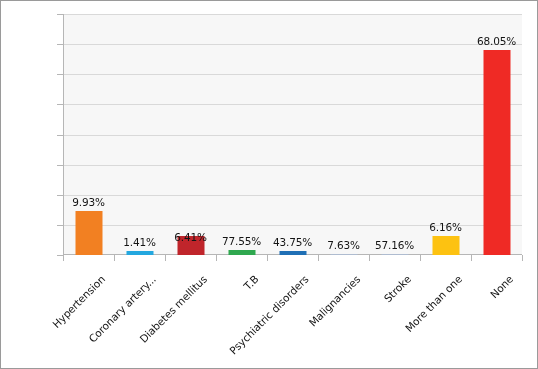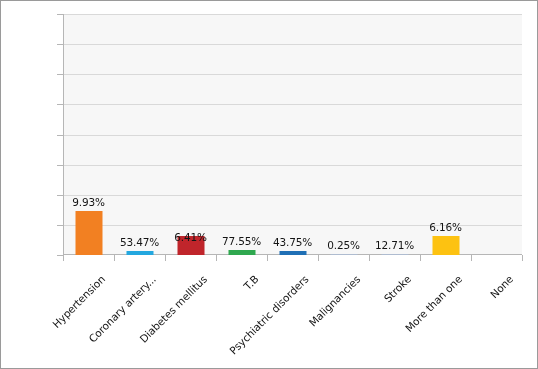--- a/index.html
+++ b/index.html
@@ -116,45 +116,49 @@
       <div class="gridline" style="top: 0px; background: rgb(217, 217, 217);"></div>
     </div>
 
   <div id="bars">
       <div class="slot" style="left: 0px; width: 51px;">
         <div class="bar" title="Hypertension 14.48%" style="height: 43.621px; background: rgb(242, 128, 34);"></div>
         <div class="barlabel" style="bottom: 46.621px;">9.93%</div>
       </div>
       <div class="slot" style="left: 51px; width: 51px;">
         <div class="bar" title="Coronary artery... 1.41%" style="height: 4.24762px; background: rgb(35, 167, 223);"></div>
-        <div class="barlabel" style="bottom: 7.24762px;">53.47%</div>
+        <div class="barlabel" style="bottom: 7.24762px;">1.41%</div>
       </div>
       <div class="slot" style="left: 102px; width: 51px;">
         <div class="bar" title="Diabetes mellitus 6.41%" style="height: 19.3101px; background: rgb(192, 37, 43);"></div>
         <div class="barlabel" style="bottom: 12px;">6.41%</div>
       </div>
       <div class="slot" style="left: 153px; width: 51px;">
         <div class="bar" title="T.B 1.83%" style="height: 5.51288px; background: rgb(47, 168, 79);"></div>
         <div class="barlabel" style="bottom: 8.51287px;">77.55%</div>
       </div>
       <div class="slot" style="left: 204px; width: 51px;">
         <div class="bar" title="Psychiatric disorders 1.33%" style="height: 4.00662px; background: rgb(31, 111, 181);"></div>
         <div class="barlabel" style="bottom: 7.00662px;">43.75%</div>
       </div>
       <div class="slot" style="left: 255px; width: 51px;">
         <div class="bar" title="Malignancies 0.25%" style="height: 1px; background: rgb(175, 188, 208);"></div>
-        <div class="barlabel" style="bottom: 4px;">0.25%</div>
+        <div class="barlabel" style="bottom: 4px;">7.63%</div>
       </div>
       <div class="slot" style="left: 306px; width: 51px;">
         <div class="bar" title="Stroke 0.08%" style="height: 1px; background: rgb(175, 188, 208);"></div>
-        <div class="barlabel" style="bottom: 4px;">12.71%</div>
+        <div class="barlabel" style="bottom: 4px;">57.16%</div>
       </div>
       <div class="slot" style="left: 357px; width: 51px; margin-top: 48px;">
         <div class="bar" title="More than one 6.16%" style="height: 18.557px; background: rgb(253, 194, 17);"></div>
         <div class="barlabel" style="bottom: 21.557px;">6.16%</div>
+      </div>
+      <div class="slot" style="left: 408px; width: 51px;">
+        <div class="bar" title="None 68.05%" style="height: 205.001px; background: rgb(239, 42, 37);"></div>
+        <div class="barlabel" style="bottom: 208.001px;">68.05%</div>
       </div>
     </div>
 
   <div id="xaxis">
       <div class="xtick" style="left: 62px; background: rgb(182, 182, 182);"></div>
       <div class="xtick" style="left: 113px; background: rgb(182, 182, 182);"></div>
       <div class="xtick" style="left: 164px; background: rgb(182, 182, 182);"></div>
       <div class="xtick" style="left: 215px; background: rgb(182, 182, 182);"></div>
       <div class="xtick" style="left: 266px; background: rgb(182, 182, 182);"></div>
       <div class="xtick" style="left: 317px; background: rgb(182, 182, 182);"></div>

